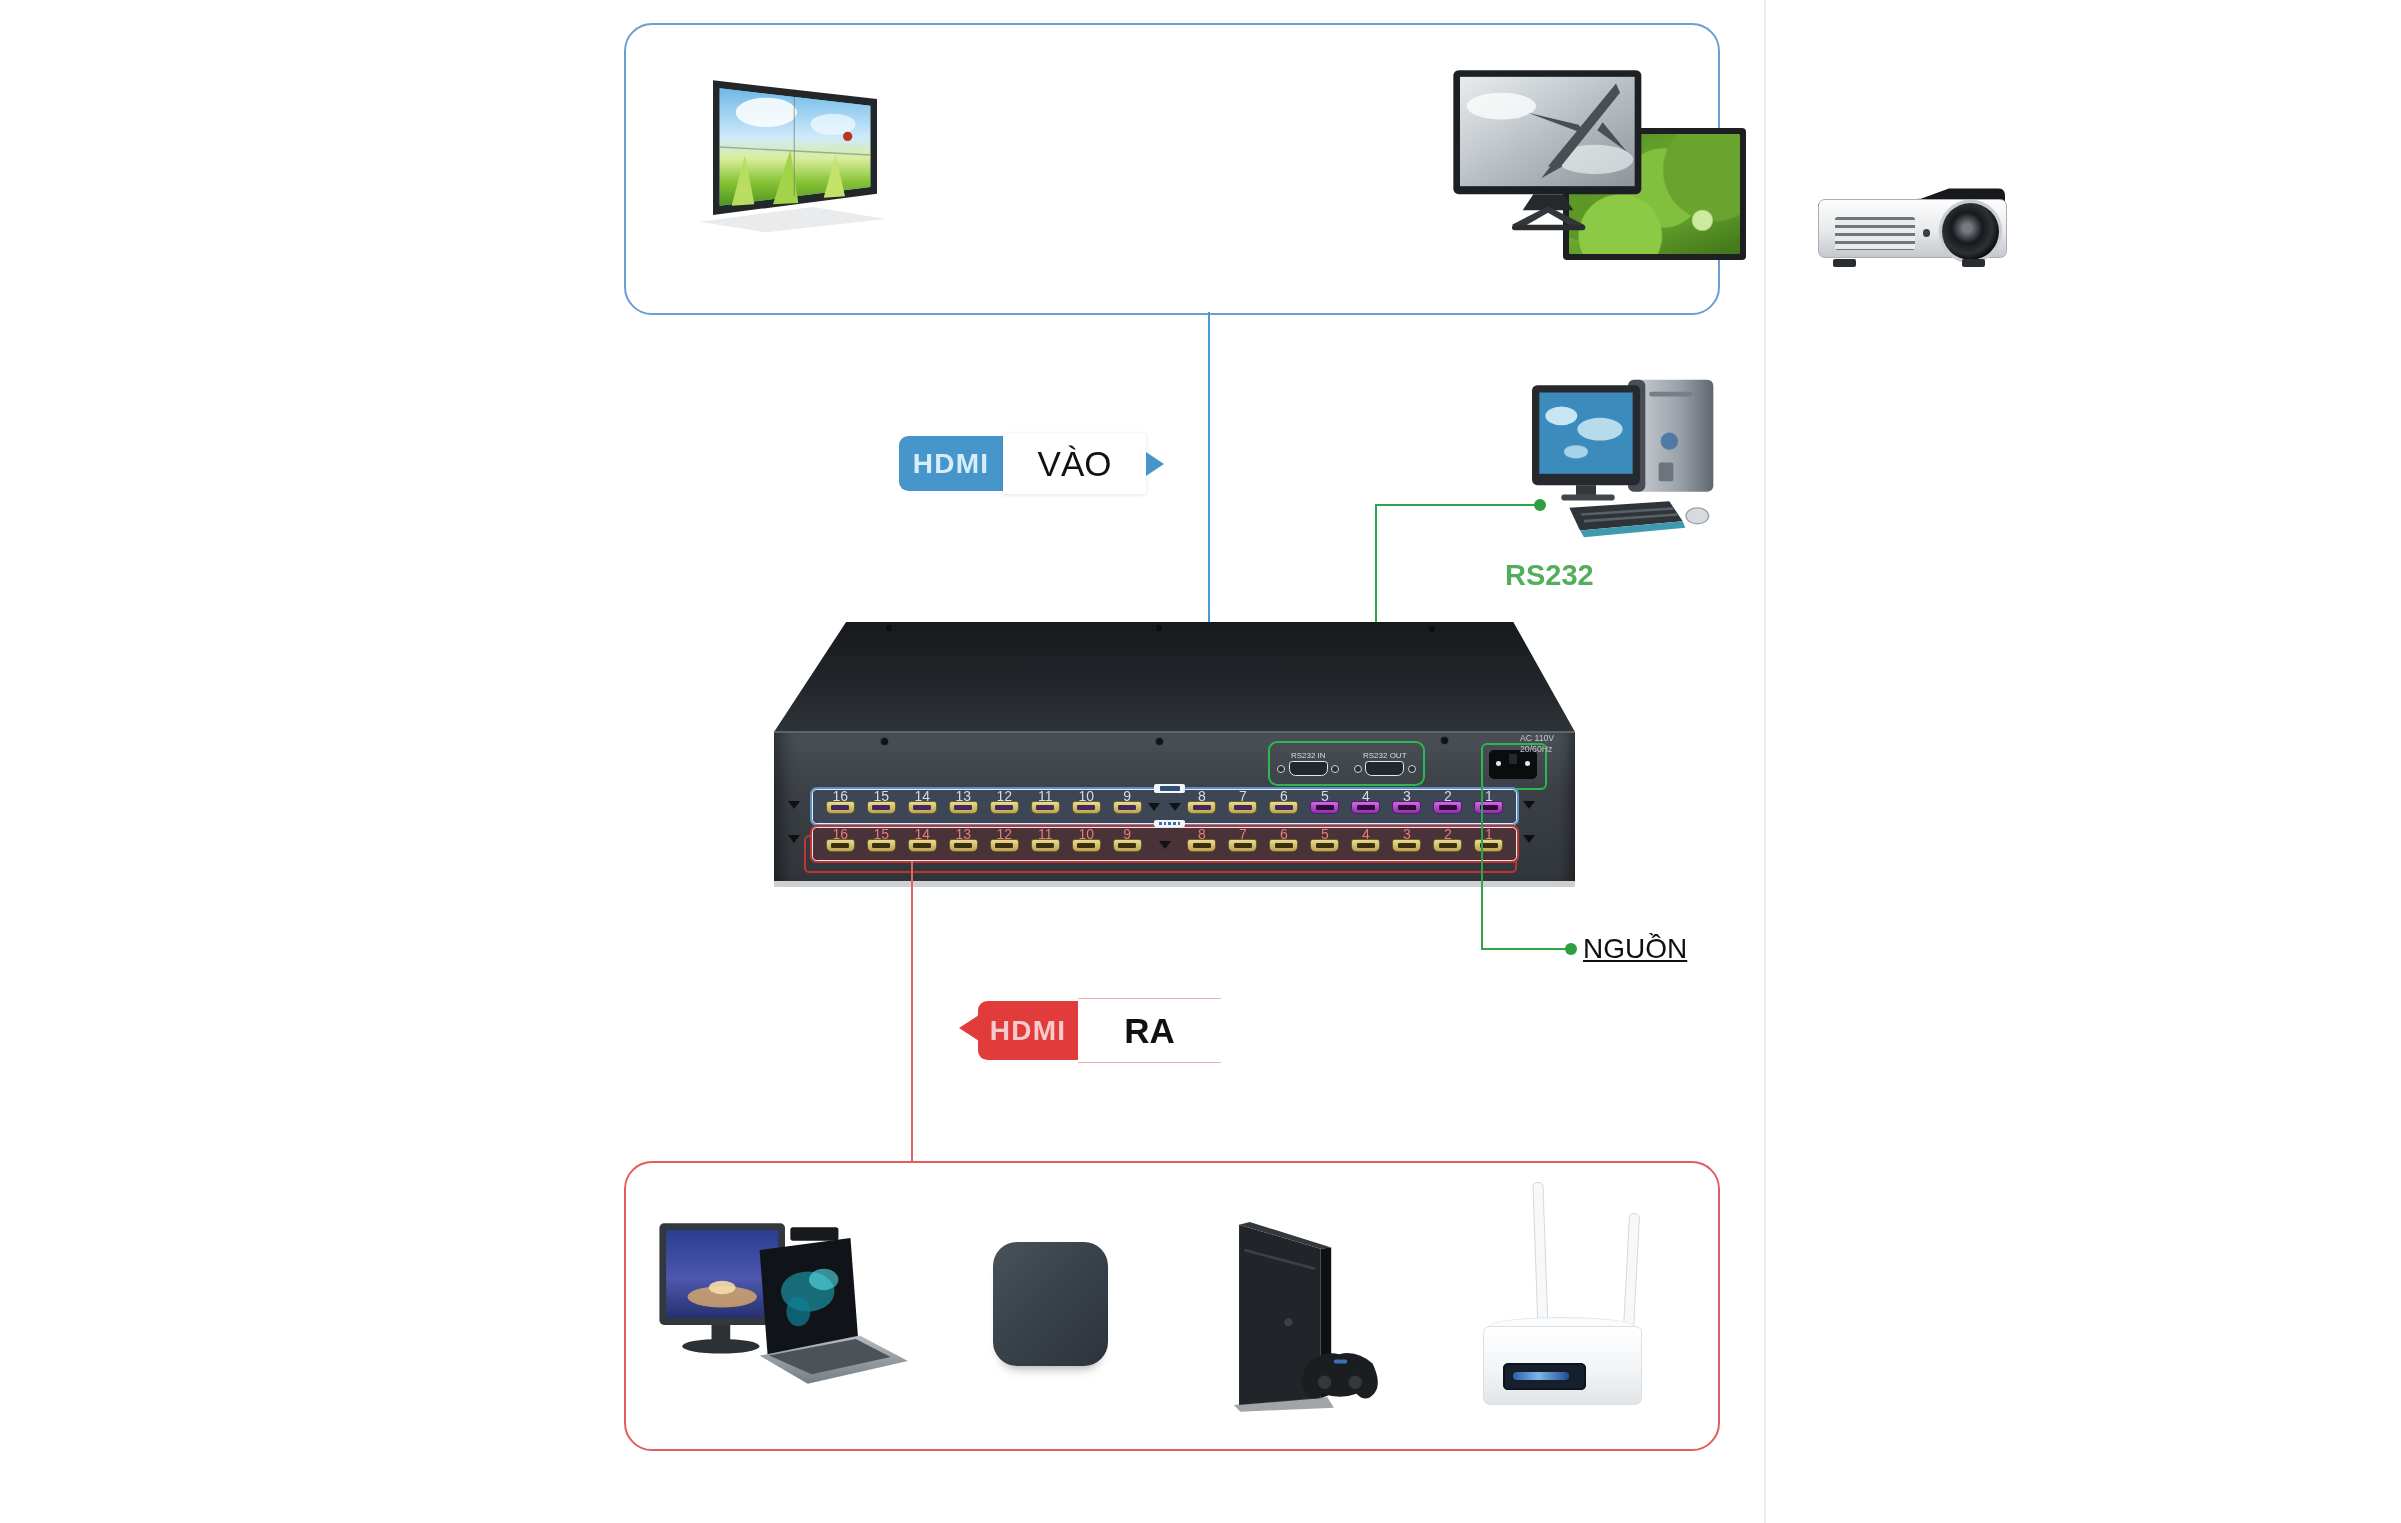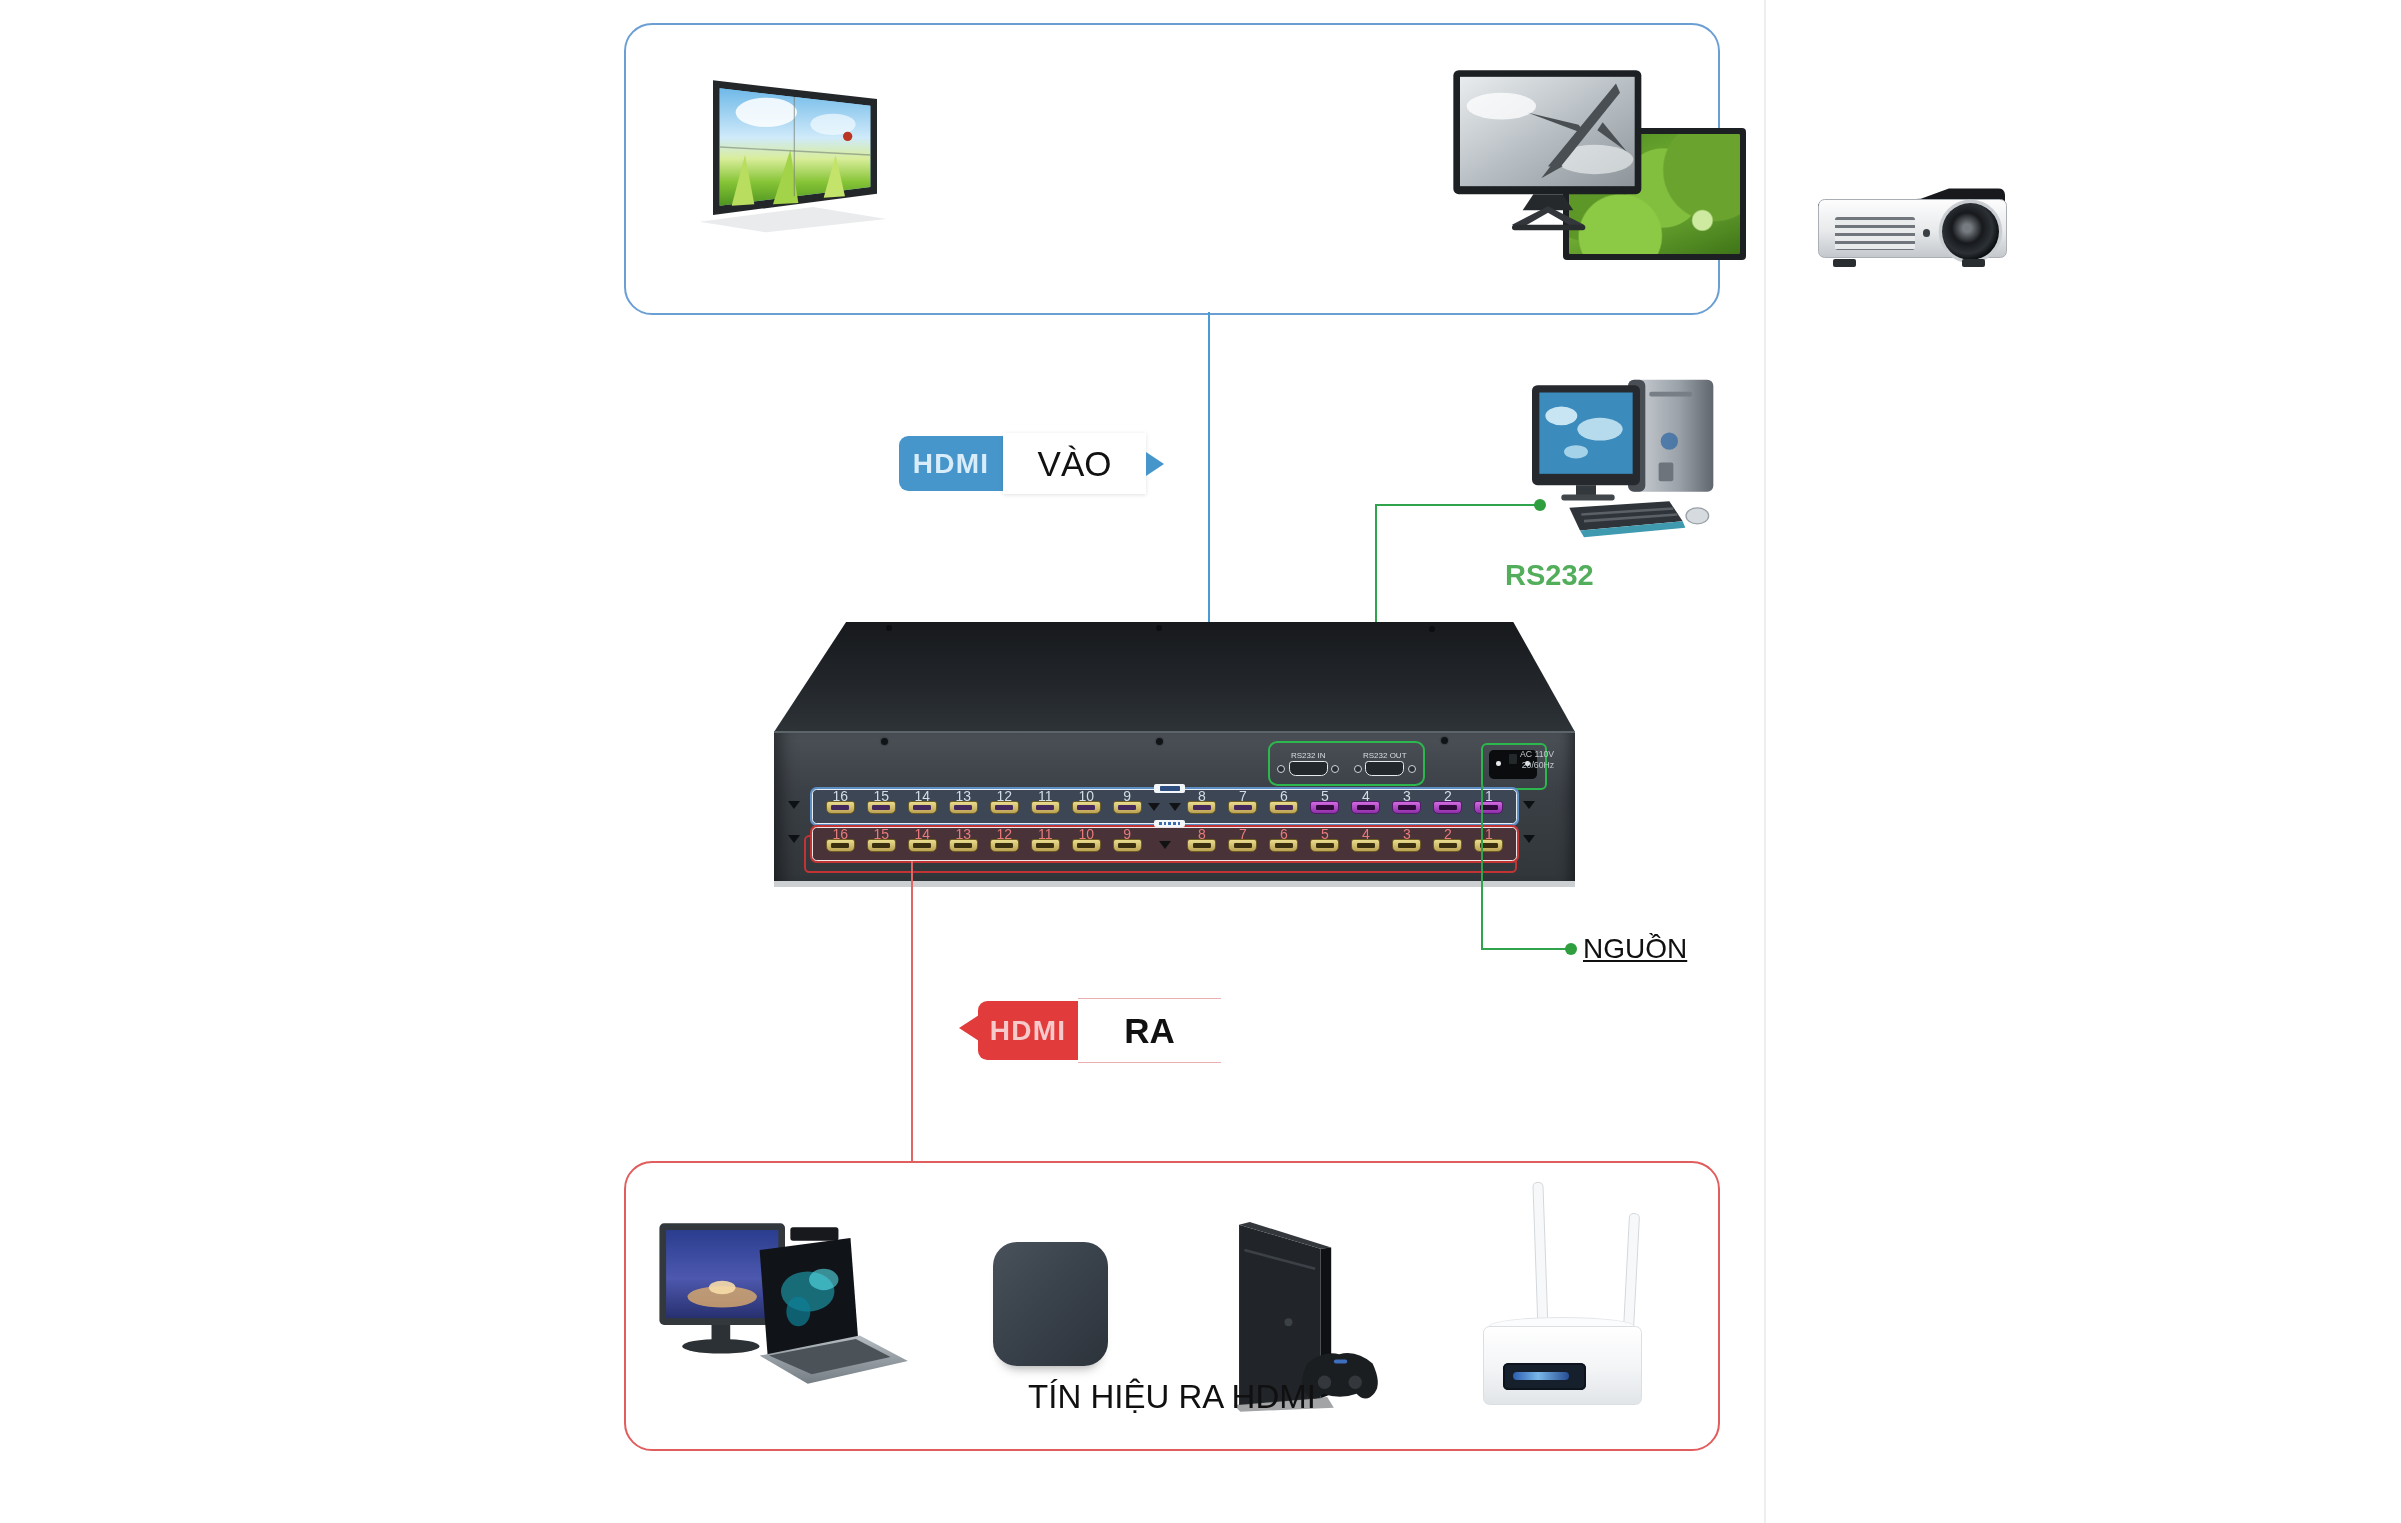--- a/index.html
+++ b/index.html
@@ -65,21 +65,21 @@
   .db9-wrap{display:flex;align-items:center;justify-content:space-around;width:100%;height:100%;}
   .db9{display:flex;flex-direction:column;align-items:center;}
   .db9 .lbl{font-size:8px;color:#d8dde2;line-height:9.3px;white-space:nowrap;}
   .db9 .body{display:flex;align-items:center;gap:3.3px;margin-top:1.3px;}
   .db9 .trap{width:37px;height:13.3px;background:#22282b;border:1.3px solid #e6eaed;border-radius:3.3px 3.3px 6.7px 6.7px;}
   .db9 .scr{width:6px;height:6px;border-radius:50%;border:1.3px solid #cfd5da;background:#2a2f33;}
   .iec{position:absolute;left:6px;top:5.3px;width:48px;height:29px;background:#0a0c0d;border-radius:4.7px;}
   .iec::before,.iec::after{content:"";position:absolute;top:10.7px;width:4.7px;height:4.7px;border-radius:50%;background:#e8ebec;}
   .iec::before{left:7.3px;} .iec::after{right:7.3px;}
   .iec .notch{position:absolute;left:20px;top:4px;width:8px;height:9.3px;background:#23282b;border-radius:1.3px;}
-  .pwr-spec{position:absolute;left:1520px;top:749px;font-size:8.7px;line-height:10.7px;color:#c3c9ce;text-align:right;}
+  .pwr-spec{position:absolute;left:1520px;top:733px;font-size:8.7px;line-height:10.7px;color:#c3c9ce;}
 
   
   .prow{position:absolute;left:812px;width:705px;box-sizing:border-box;border-radius:4.7px;
         display:flex;justify-content:space-between;padding:1.3px 6.7px 0;}
   .prow.inputs{top:789px;height:35px;background:#3c4654;border:1.3px solid #e8eef5;
                box-shadow:0 0 0 2px #5d8fc4;}
   .prow.outputs{top:827px;height:34px;background:#4a3338;border:1.3px solid #f0e8e8;
                 box-shadow:0 0 0 2px #c23434;}
   .row-ghost{position:absolute;left:804px;top:835px;width:709px;height:34px;border:2px solid #c23434;border-radius:5.3px;}
   .pgroup{display:flex;}
@@ -567,21 +567,20 @@
       <polygon points="140,58 156,56 156,276 140,282" fill="#0e1013"></polygon>
       <line x1="26" y1="60" x2="132" y2="88" stroke="#3c4147" stroke-width="4"></line>
       <circle cx="92" cy="168" r="6" fill="#3c4147"></circle>
       <polygon points="10,292 150,280 160,296 20,302" fill="#45494e" opacity="0.5"></polygon>
       <path d="M120,230 q24,-20 48,-14 q26,-7 50,14 q14,30 3,44 q-13,16 -27,1 q-25,9 -50,0 q-14,15 -27,-1 q-11,-14 3,-44 Z" fill="#1b1e21"></path>
       <rect x="160" y="224" width="20" height="6" rx="3" fill="#3e6fbf"></rect>
       <circle cx="146" cy="258" r="10" fill="#34383d"></circle>
       <circle cx="192" cy="258" r="10" fill="#34383d"></circle>
     </svg>
 
-    <div class="io-label">TÍN HIỆU RA HDMI</div>
   </div>
 
   <div class="tvbox"></div>
 
   <div class="antenna" style="left:1535px;top:1182px;height:149px;transform:rotate(-2deg);"></div>
   <div class="antenna" style="left:1625px;top:1213px;height:155px;transform:rotate(3deg);"></div>
   <div class="router-top"></div>
   <div class="router-body"></div>
   <div class="router-slot"></div>
   <div class="router-led"></div>

